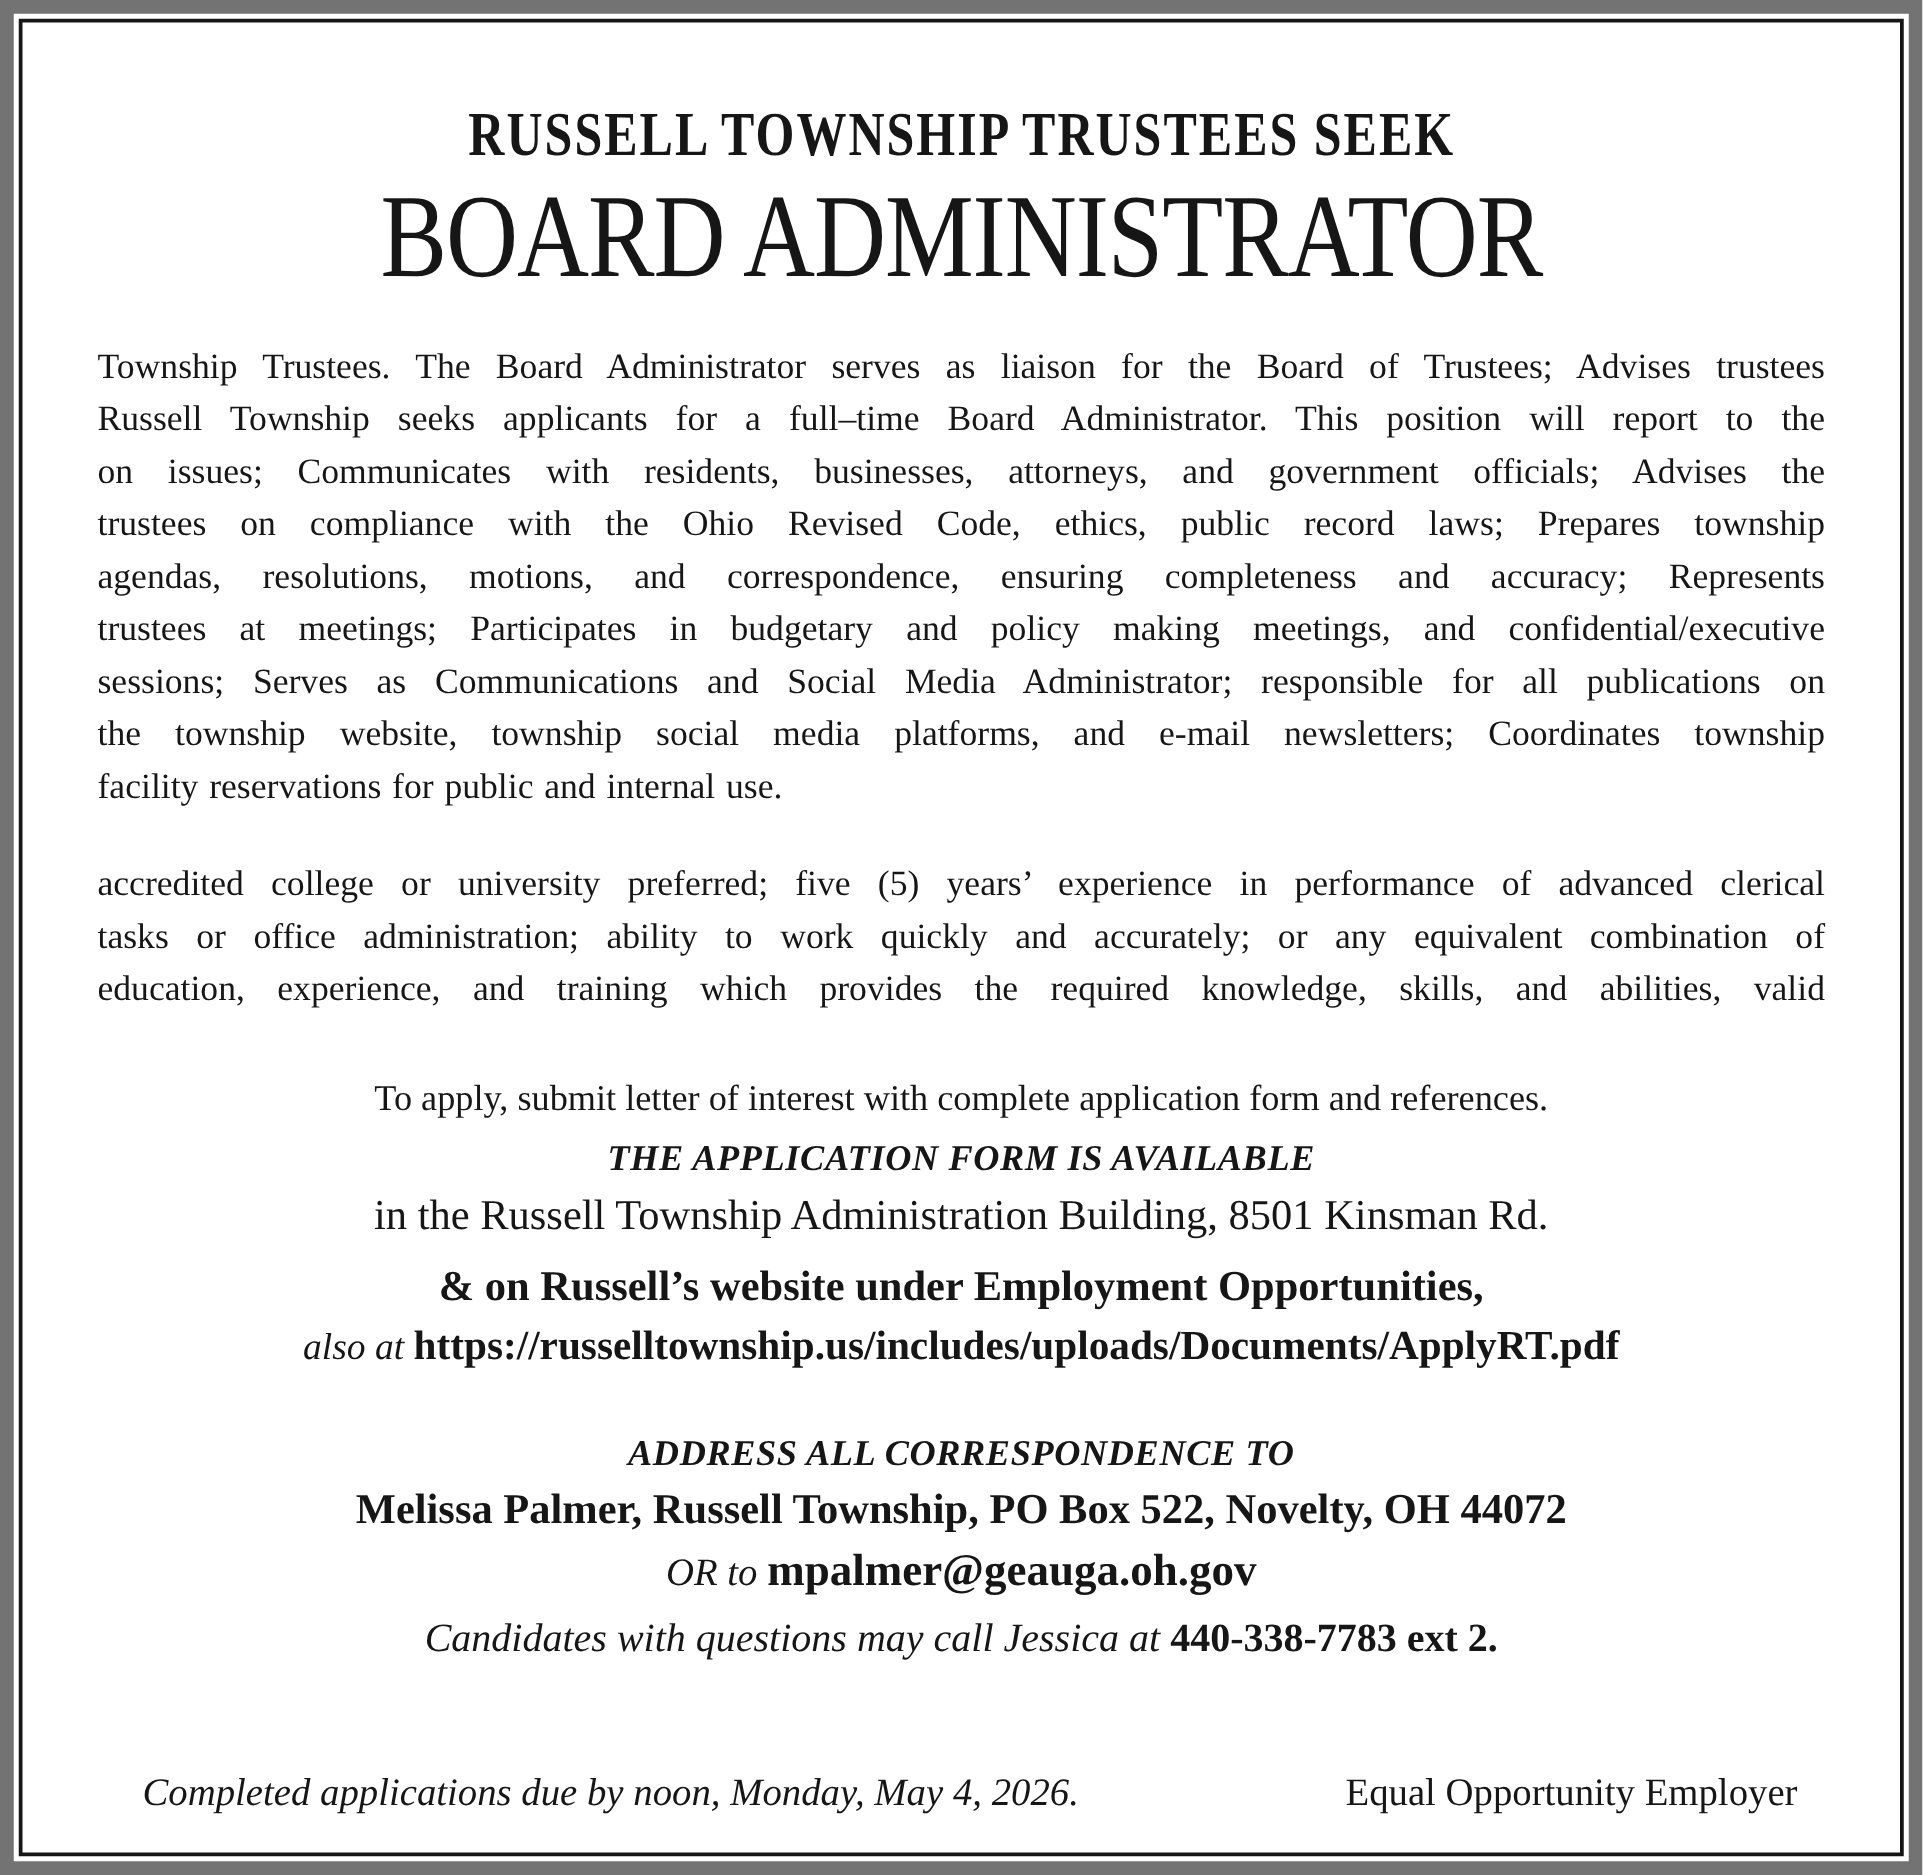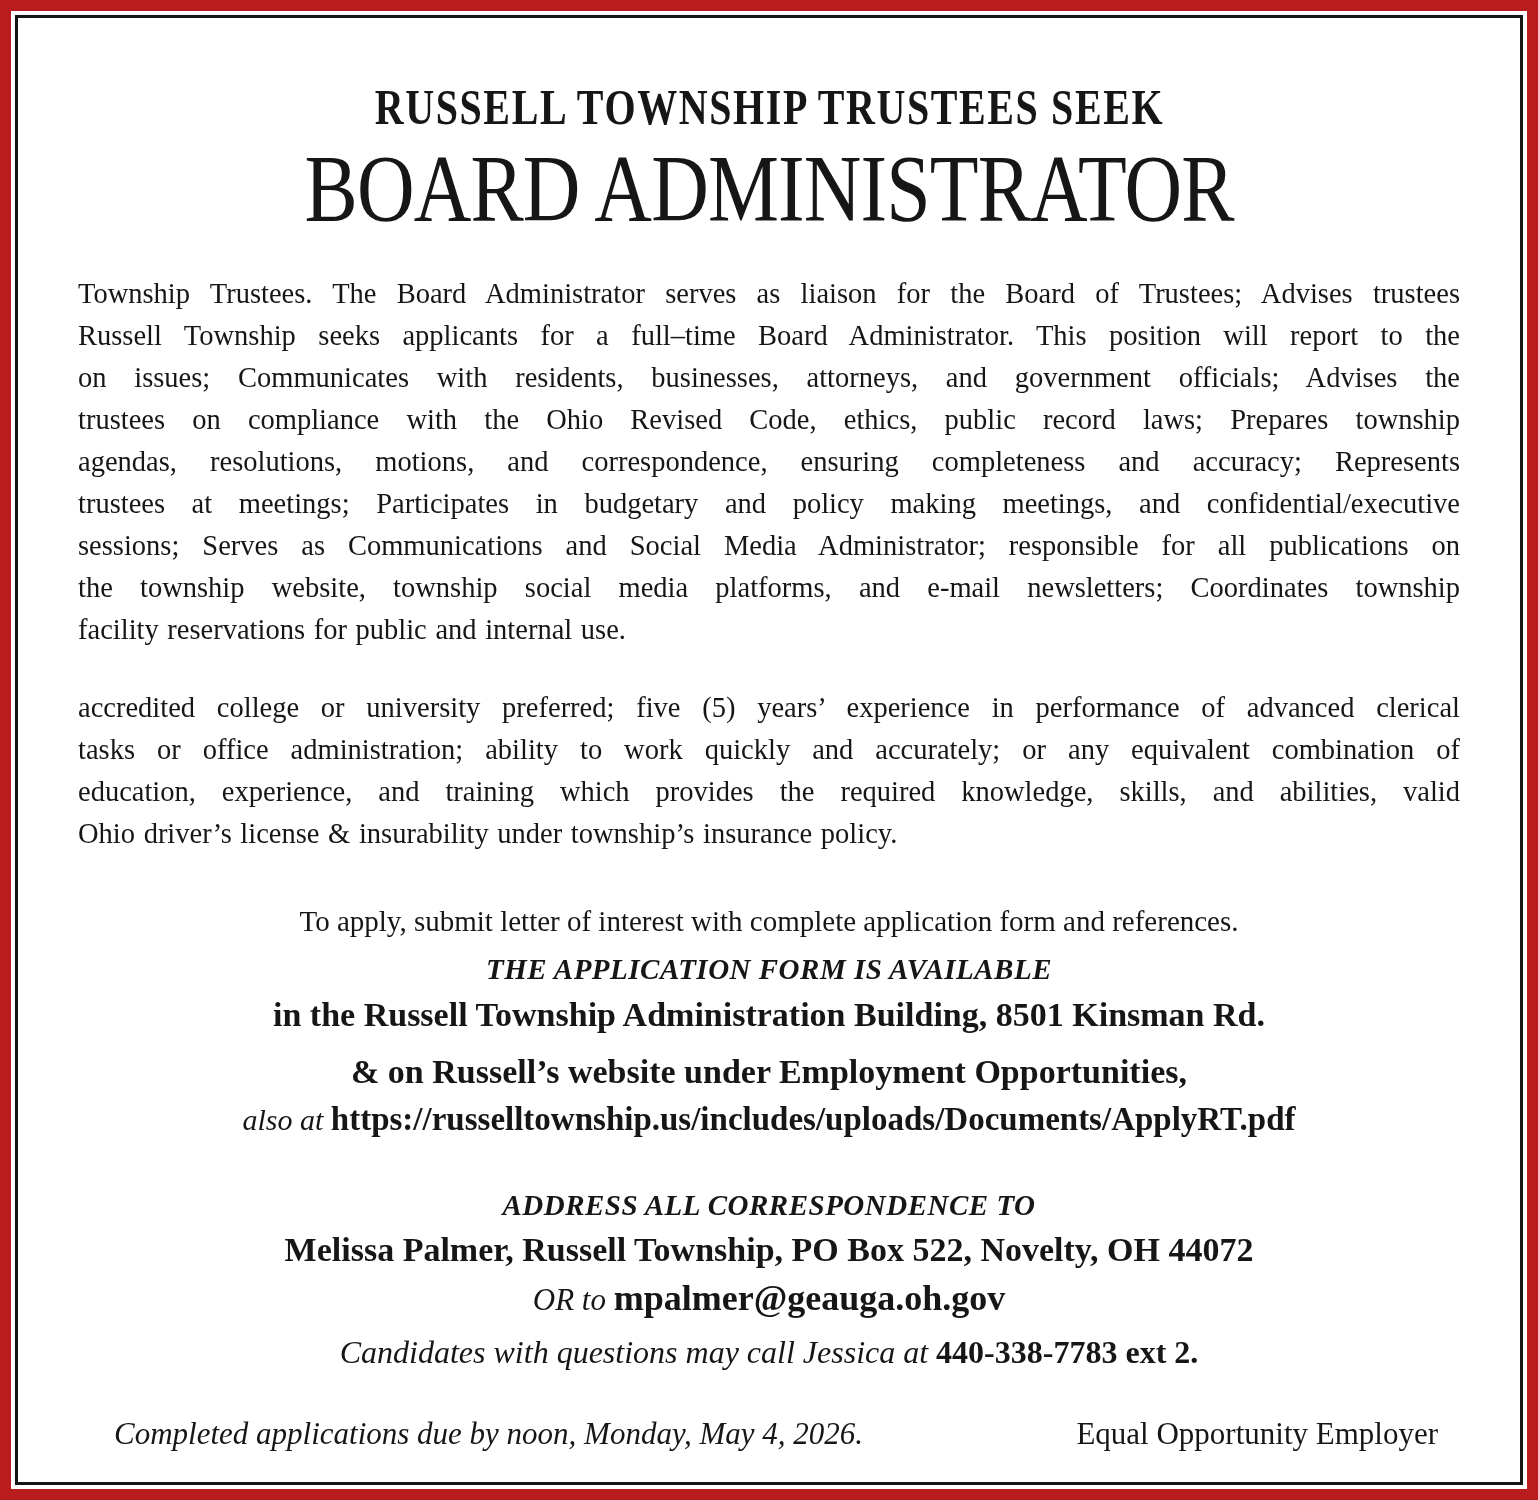--- a/index.html
+++ b/index.html
@@ -5,21 +5,21 @@
   html, body {
     margin: 0; padding: 0;
     width: 1538px; height: 1500px;
     background: #ffffff;
     font-family: "Liberation Serif", serif;
     color: #161616;
   }
   .frame {
     box-sizing: border-box;
     width: 1538px; height: 1500px;
-    border: 11px solid #b91c1c;
+    border: 11px solid #737373;
     padding: 4px;
     background: #ffffff;
   }
   .inner {
     box-sizing: border-box;
     width: 100%; height: 100%;
     border: 3px solid #161616;
     position: relative;
     padding: 0 60px;
   }
@@ -64,21 +64,21 @@
   .apply-block { margin-top: 46px; text-align: center; }
   .apply-intro { font-size: 29px; line-height: 40px; }
   .apply-avail {
     font-size: 29px; line-height: 40px;
     font-style: italic; font-weight: bold;
     margin-top: 8px;
     letter-spacing: 0.5px;
   }
   .apply-location {
     font-size: 34px; line-height: 44px;
-    font-weight: bold;
+    font-weight: normal;
     margin-top: 4px;
   }
   .apply-website {
     font-size: 34px; line-height: 44px;
     font-weight: bold;
     margin-top: 13px;
   }
   .apply-url-line {
     font-size: 30px; line-height: 44px;
     margin-top: 3px;
@@ -139,21 +139,20 @@
         <div class="jline">trustees at meetings; Participates in budgetary and policy making meetings, and confidential/executive</div>
         <div class="jline">sessions; Serves as Communications and Social Media Administrator; responsible for all publications on</div>
         <div class="jline">the township website, township social media platforms, and e-mail newsletters; Coordinates township</div>
         <div class="jline para-last">facility reservations for public and internal use.</div>
       </div>
 
     <div class="para para2">
         <div class="jline">accredited college or university preferred; five (5) years’ experience in performance of advanced clerical</div>
         <div class="jline">tasks or office administration; ability to work quickly and accurately; or any equivalent combination of</div>
         <div class="jline">education, experience, and training which provides the required knowledge, skills, and abilities, valid</div>
-        <div class="jline para-last">Ohio driver’s license &amp; insurability under township’s insurance policy.</div>
       </div>
 
     <div class="apply-block">
       <div class="apply-intro">To apply, submit letter of interest with complete application form and references.</div>
       <div class="apply-avail">THE APPLICATION FORM IS AVAILABLE</div>
       <div class="apply-location">in the Russell Township Administration Building, 8501 Kinsman Rd.</div>
       <div class="apply-website">&amp; on Russell’s website under Employment Opportunities,</div>
       <div class="apply-url-line">
         <span class="italic-label">also at </span><span class="url">https://russelltownship.us/includes/uploads/Documents/ApplyRT.pdf</span>
       </div>

